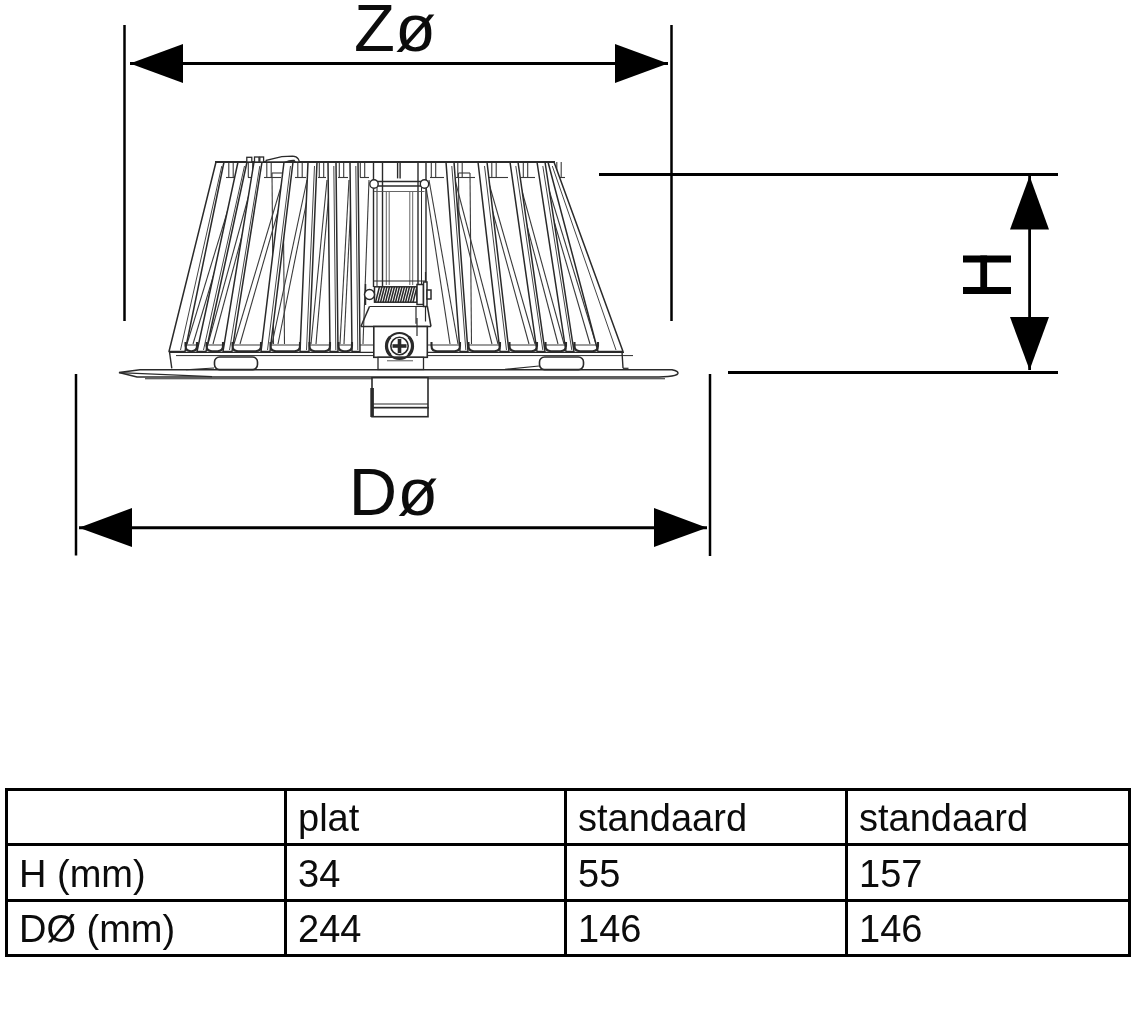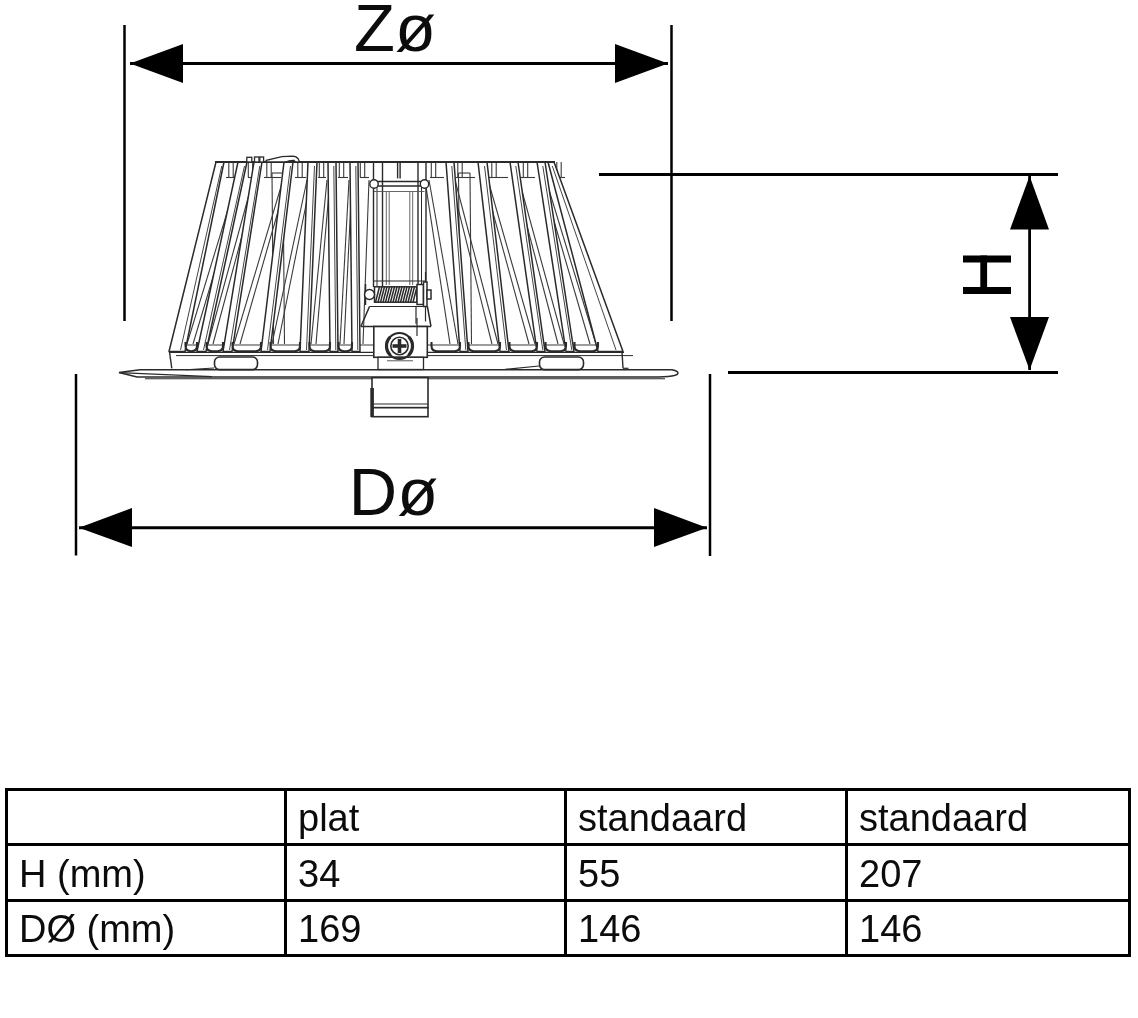--- a/index.html
+++ b/index.html
@@ -276,22 +276,22 @@
       <tr>
         <td></td>
         <td>plat</td>
         <td>standaard</td>
         <td>standaard</td>
       </tr>
   <tr>
         <td>H (mm)</td>
         <td>34</td>
         <td>55</td>
-        <td>207</td>
+        <td>157</td>
       </tr>
   <tr>
         <td>DØ (mm)</td>
-        <td>169</td>
+        <td>244</td>
         <td>146</td>
         <td>146</td>
       </tr>
 </tbody>
   </table>
 
 </body></html>

